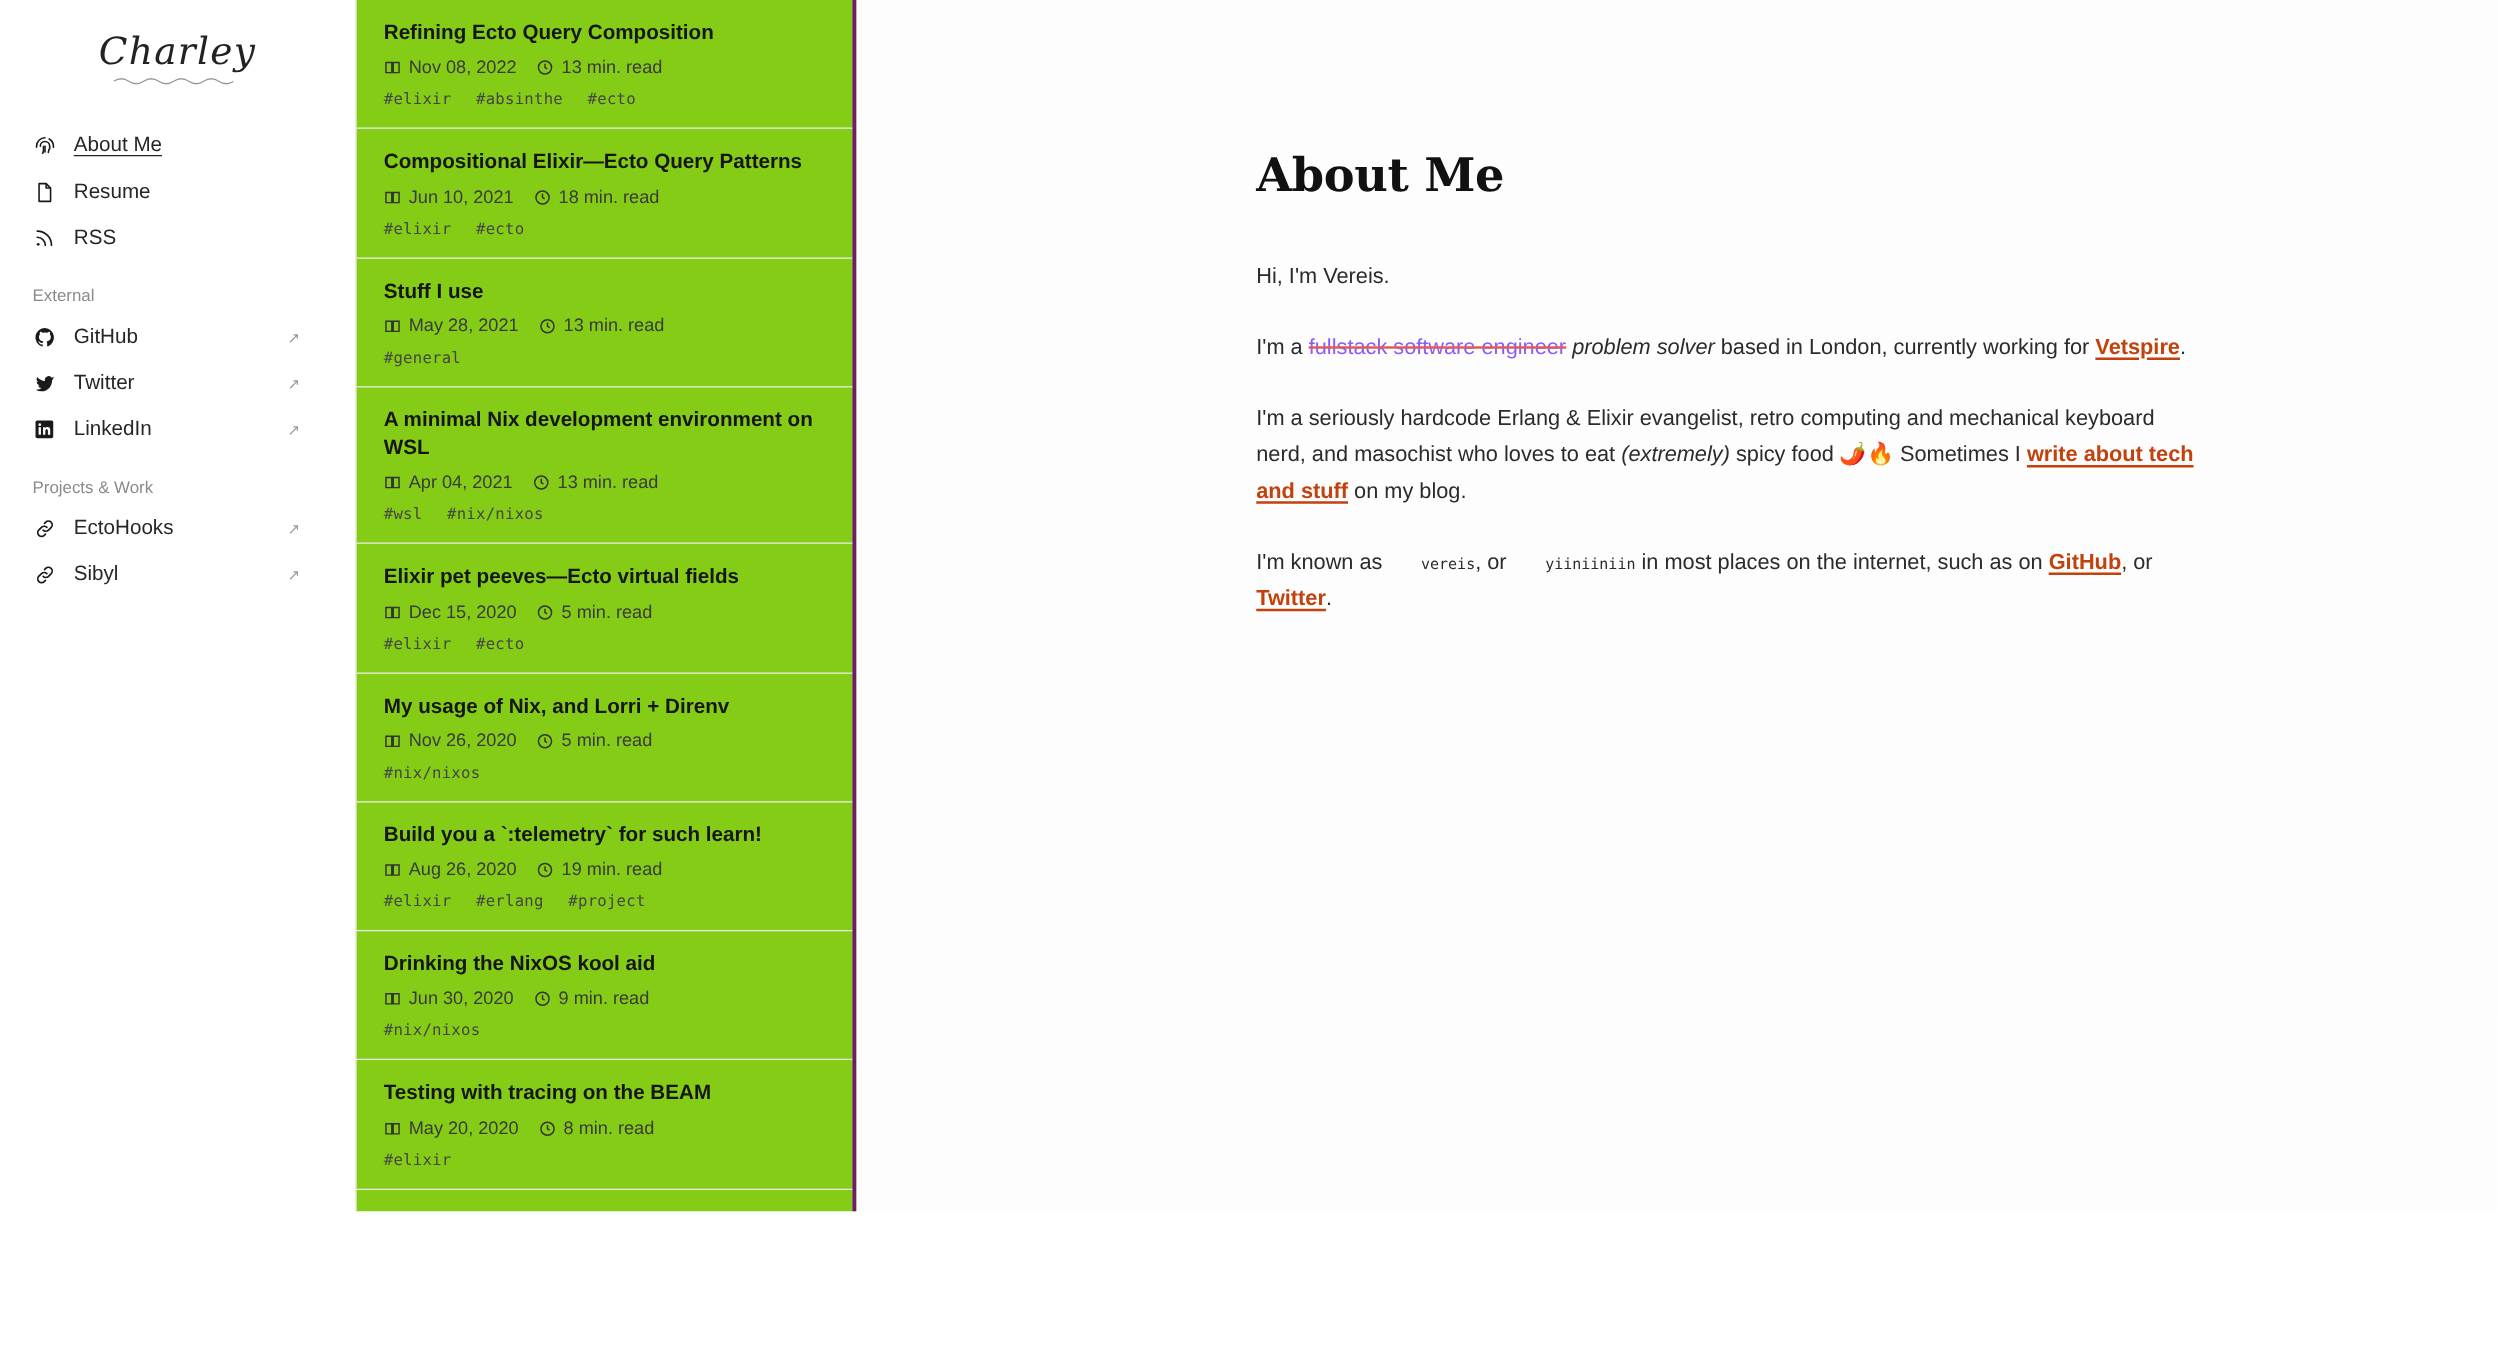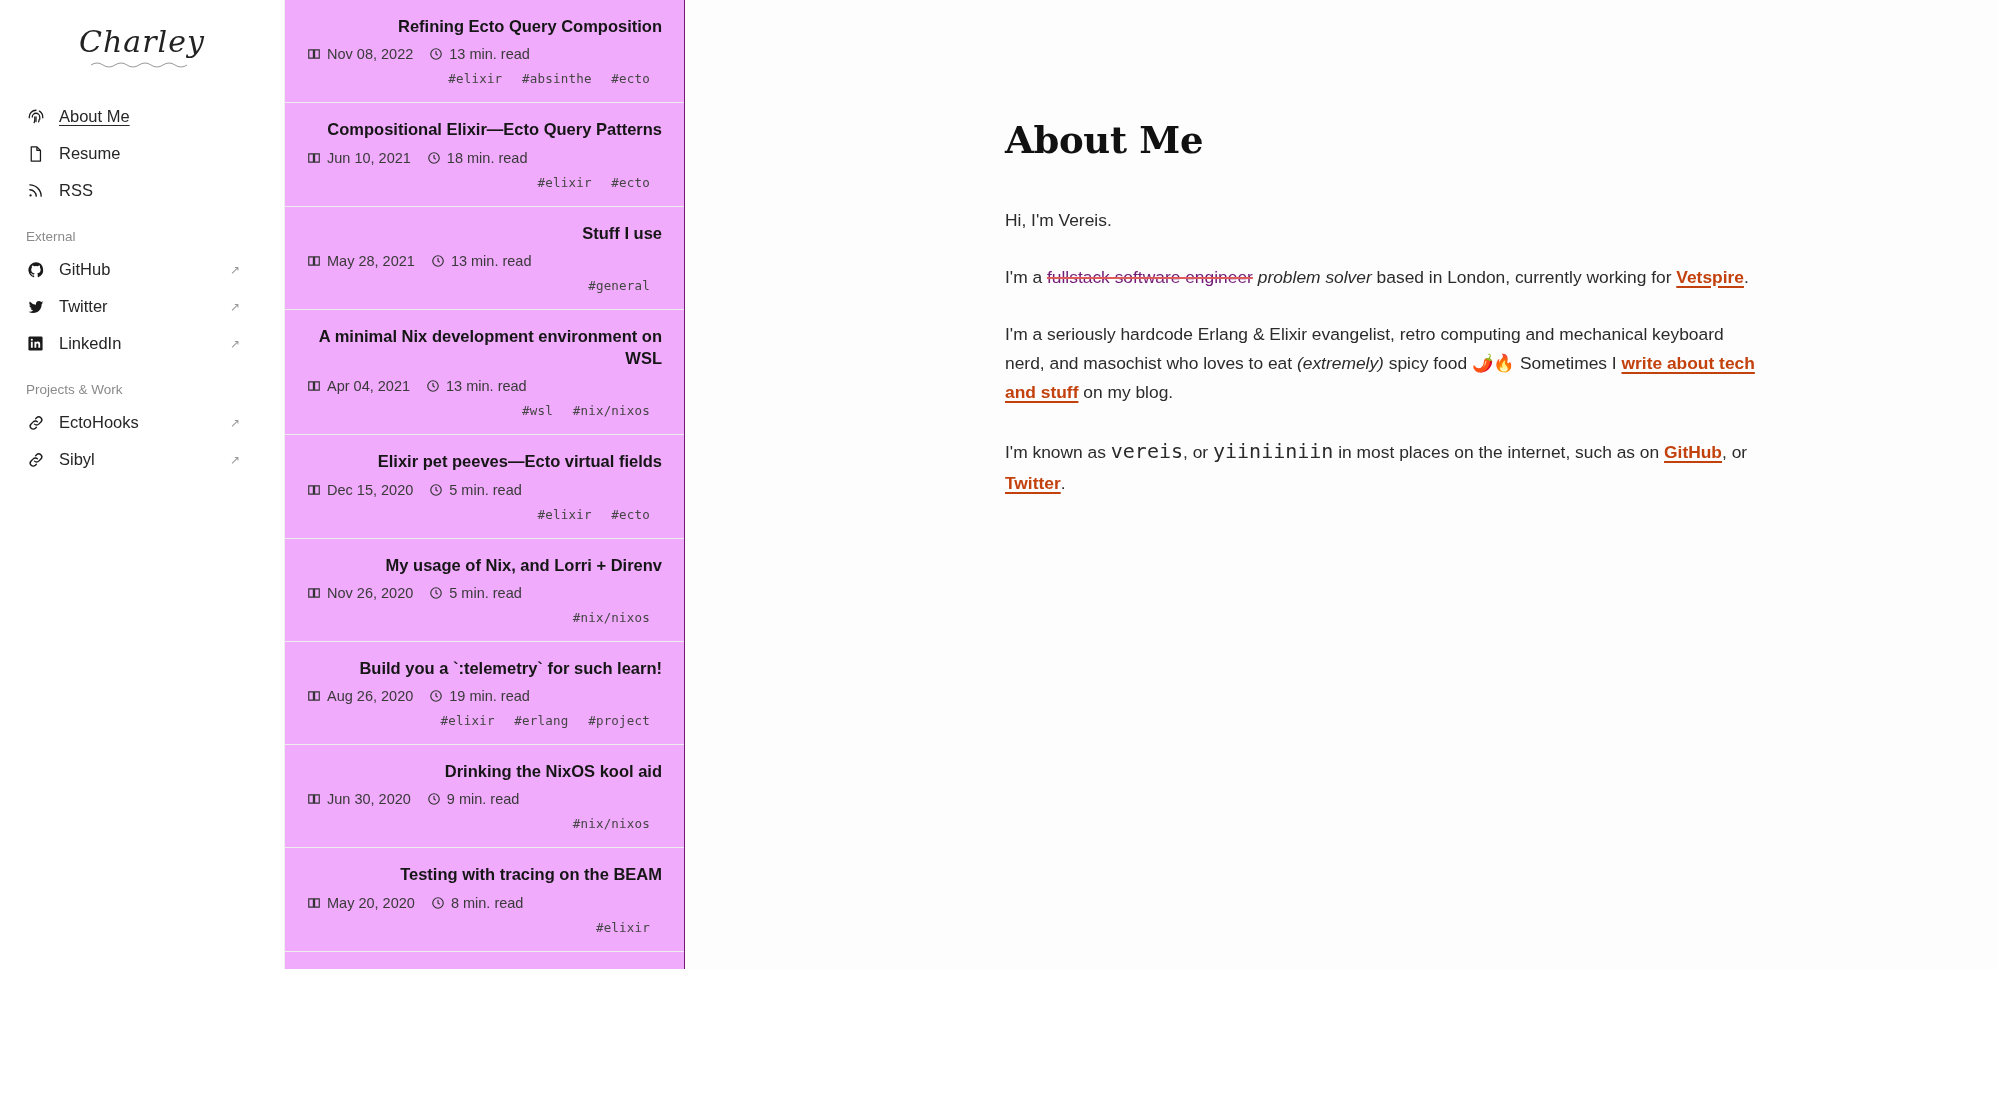--- a/index.html
+++ b/index.html
@@ -86,24 +86,23 @@
     font-size: 13.5px;
     color: #8a8a8a;
     padding: 20px 26px 7px 26px;
     font-weight: 400;
   }
 
   
   .postlist {
     width: 400px;
     min-width: 400px;
-    border-right: 1px solid #701a75;
-    background: #f0abfc;
+    border-right: 3px solid #701a75;
+    background: #84cc16;
     overflow: hidden;
-    text-align: right;
   }
   .post {
     padding: 15px 22px 16px 22px;
     border-bottom: 1px solid #ededed;
     cursor: pointer;
   }
   .post-title {
     font-size: 16.5px;
     font-weight: bold;
     color: #161616;
@@ -170,27 +169,28 @@
     text-decoration: underline;
     text-decoration-thickness: 2px;
     text-underline-offset: 3px;
     font-weight: bold;
     cursor: pointer;
   }
   .strike {
     text-decoration: line-through;
     text-decoration-color: #e05c5c;
     text-decoration-thickness: 2px;
-    color: #701a75;
+    color: #8b5cf6;
     margin-top: 24px;
   }
   .ital { font-style: italic; }
   .mono {
     font-family: "DejaVu Sans Mono", monospace;
-    font-size: 20px;
+    font-size: 12px;
+    margin-left: 26px;
   }
 </style>
 </head>
 <body>
 
 <div class="page">
 
   <aside class="sidebar">
 
     <div class="logo-wrap">

